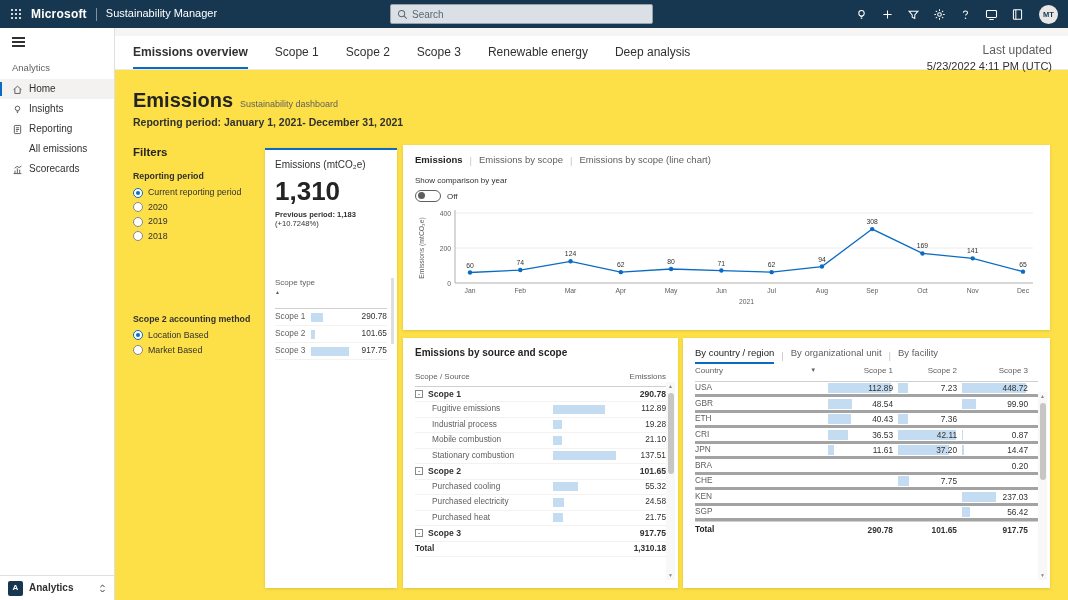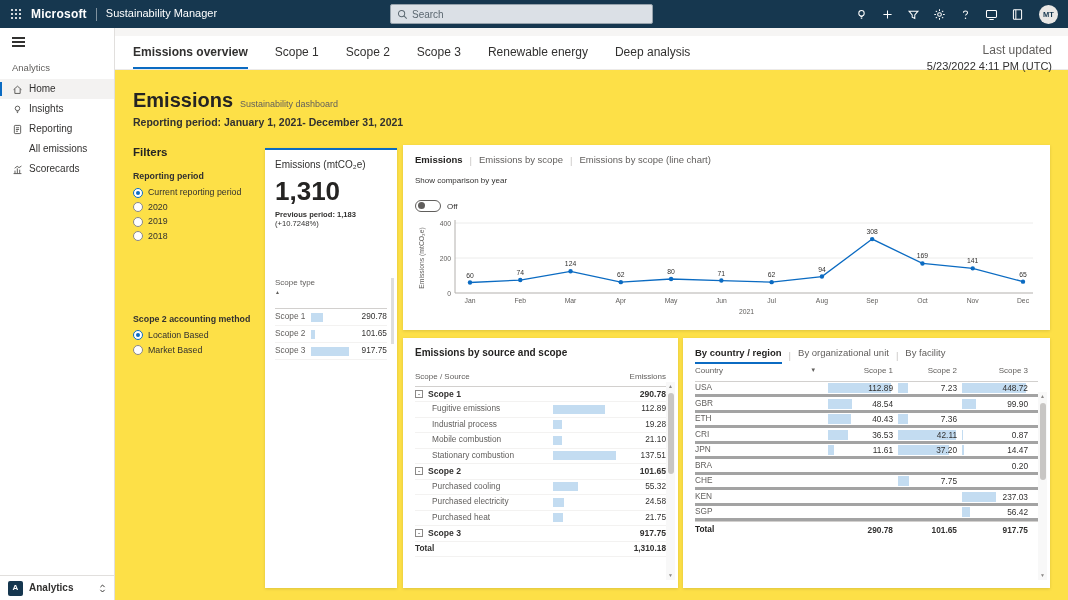--- a/index.html
+++ b/index.html
@@ -96,23 +96,23 @@
   .bar{position:absolute;left:0;top:0;height:100%;background:#c3dcf1}
   .kpi-row .val{flex:0 0 38px;text-align:right;color:#323130}
   .kpi-vscroll{position:absolute;right:-7px;top:0;height:66px;width:3px;background:#dedede}
 
   
   .viz-tabs{display:flex;align-items:center;font-size:9.5px;color:#605e5c}
   .viz-sep{margin:0 7px;color:#c8c6c4}
   .viz-tab{padding-bottom:2px}
   .viz-tab.active{color:#252423;font-weight:700}
   .ctab{padding-bottom:4px;border-bottom:2px solid transparent}
-  .ctab.active{color:#252423;font-weight:700;border-bottom-color:#0b6bc2}
+  .ctab.active{color:#252423;font-weight:400;border-bottom-color:#0b6bc2}
   .cmp-label{font-size:8px;color:#323130;margin-top:9px}
-  .toggle-row{display:flex;align-items:flex-end;margin-top:14px}
+  .toggle-row{display:flex;align-items:flex-end;margin-top:4px}
   .toggle{width:26px;height:12px;border:1px solid #605e5c;border-radius:7px;position:relative;background:#fff}
   .toggle::after{content:"";position:absolute;left:2px;top:1.5px;width:7px;height:7px;
     border-radius:50%;background:#605e5c}
   .toggle-state{font-size:8px;color:#323130;margin-left:6px}
   .chartwrap{margin-top:3px}
 
   
   .src-title{font-size:10px;font-weight:700;color:#252423}
   .src-head{display:flex;margin-top:13px;padding-bottom:4px;border-bottom:1px solid #d2d0ce;
     font-size:8px;color:#605e5c}

